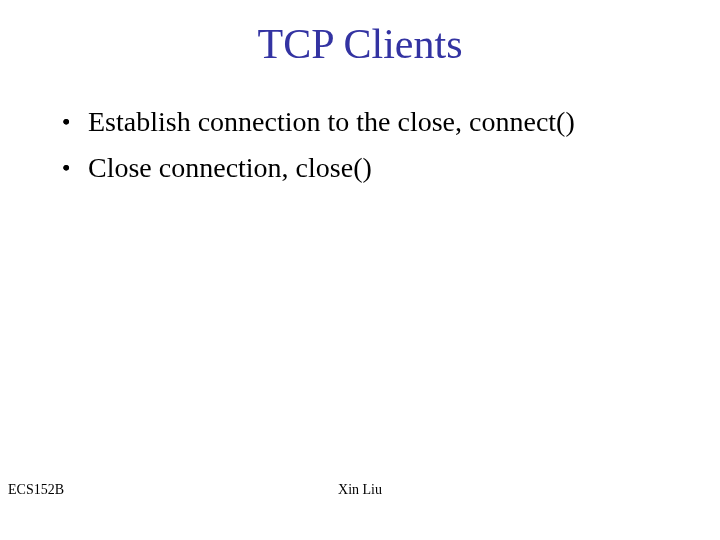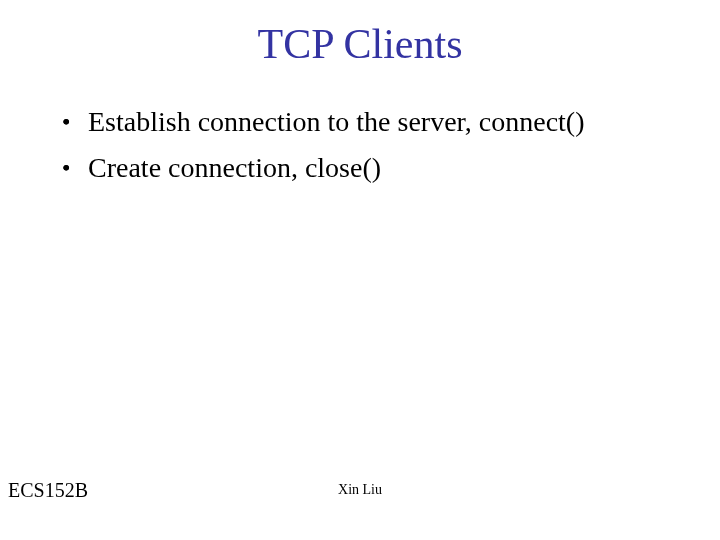--- a/index.html
+++ b/index.html
@@ -48,21 +48,21 @@
     position: absolute;
     left: 0;
     top: 0;
     font-size: 24px;
     line-height: 46px;
   }
   .footer-course {
     position: absolute;
     left: 8px;
     bottom: 11px;
-    font-size: 20px;
+    font-size: 14px;
     line-height: 16px;
     color: #000000;
   }
   .footer-author {
     position: absolute;
     left: 0;
     bottom: 11px;
     width: 720px;
     text-align: center;
     font-size: 14px;
@@ -76,28 +76,28 @@
 <div class="slide">
 
   <h1 class="slide-title">TCP Clients</h1>
 
   <ul class="bullet-list">
     <li class="bullet-item">
       <span class="bullet-marker">•</span>
     </li>
     <li class="bullet-item">
       <span class="bullet-marker">•</span>
-      <span>Establish connection to the server, connect()</span>
+      <span>Establish connection to the close, connect()</span>
     </li>
     <li class="bullet-item">
       <span class="bullet-marker">•</span>
     </li>
     <li class="bullet-item">
       <span class="bullet-marker">•</span>
-      <span>Create connection, close()</span>
+      <span>Close connection, close()</span>
     </li>
   </ul>
 
   <div class="footer-course">ECS152B</div>
 
   <div class="footer-author">Xin Liu</div>
 
 </div>
 
 </body></html>

